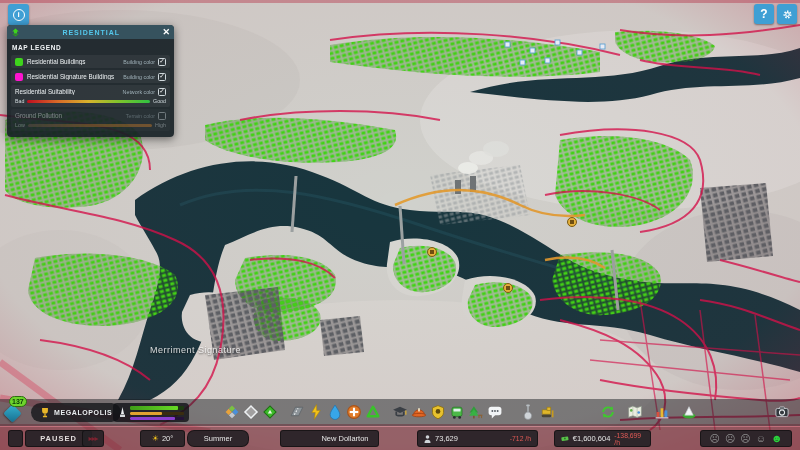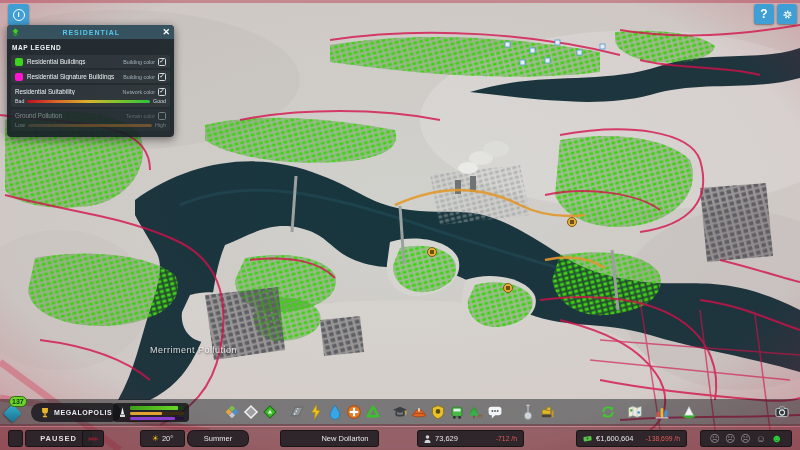--- a/index.html
+++ b/index.html
@@ -77,22 +77,22 @@
     border-radius:3px;display:flex;align-items:center;justify-content:center;color:#e6e6e6;
     font-size:7.5px;padding:0 6px;}
   .pause-box{left:8px;width:15px;gap:1.5px;cursor:pointer;}
   .pbar{width:2px;height:7px;background:#d03038;}
   .paused-pill{left:25px;width:67px;letter-spacing:1px;font-weight:700;color:#e3dddd;}
   .speed-box{left:82px;width:22px;color:#7e2230;font-size:8px;letter-spacing:-1px;cursor:pointer;}
   .temp-pill{left:140px;width:45px;gap:3px;cursor:pointer;}
   .sun{color:#f2c21c;font-size:8px;}
   .season-pill{left:187px;width:62px;border-radius:7px;}
   .city-pill{left:280px;width:99px;cursor:pointer;padding-left:37px;}
-  .pop-pill{left:417px;width:107px;justify-content:flex-start;gap:4px;cursor:pointer;}
-  .money-pill{left:576px;width:111px;justify-content:flex-start;gap:4px;cursor:pointer;}
+  .pop-pill{left:417px;width:121px;justify-content:flex-start;gap:4px;cursor:pointer;}
+  .money-pill{left:554px;width:97px;justify-content:flex-start;gap:4px;cursor:pointer;}
   .trend{margin-left:auto;color:#e05a55;font-size:6.8px;}
   .faces-pill{left:700px;width:92px;gap:5px;cursor:pointer;}
   .face{font-size:10px;color:#8e8e8e;line-height:1;}
   .face.happy{color:#2ad43c;font-size:11px;}
   .person-ico{width:7px;height:8px;}
   .money-ico{width:9px;height:7px;}
 </style>
 </head>
 <body>
 
@@ -232,21 +232,21 @@
       <rect x="600" y="44" width="5" height="5"></rect>
         <rect x="520" y="60" width="5" height="5"></rect>
       <rect x="545" y="58" width="5" height="5"></rect>
     </g>
 
     <rect width="800" height="450" fill="url(#vig)"></rect>
     <rect x="0" y="424" width="800" height="26" fill="#b53d50" opacity=".5"></rect>
     <rect x="0" y="0" width="800" height="3" fill="#b5394e" opacity=".45"></rect>
   </svg>
 
-  <div class="district-label">Merriment Pollution</div>
+  <div class="district-label">Merriment Signature</div>
 
   <div class="sq-btn" style="left:8px;top:4px;">
     <span class="info-ring">i</span>
   </div>
 
   <div class="sq-btn" style="left:754px;top:4px;width:20px;height:20px;">
     <span class="help-q">?</span>
   </div>
   <div class="sq-btn" style="left:777px;top:4px;width:20px;height:20px;">
     <svg class="res-icon" width="13" height="13" viewBox="0 0 15 15">

